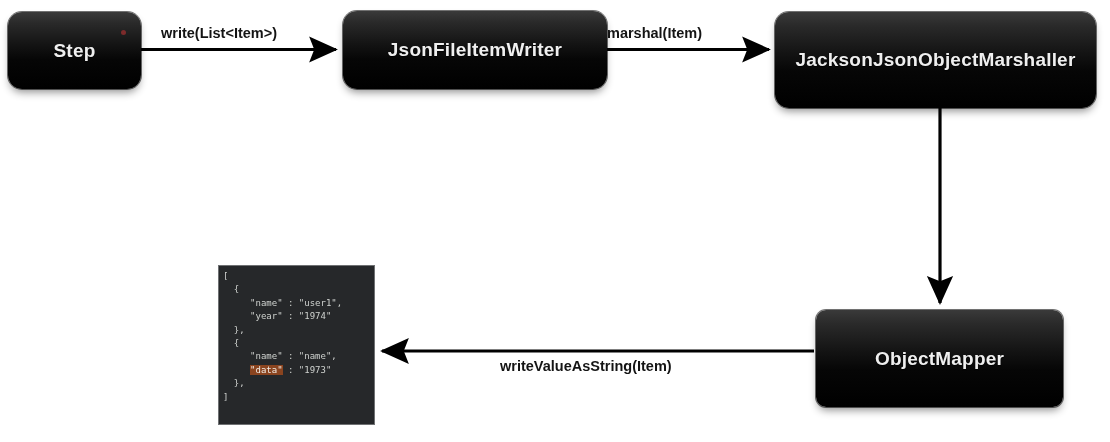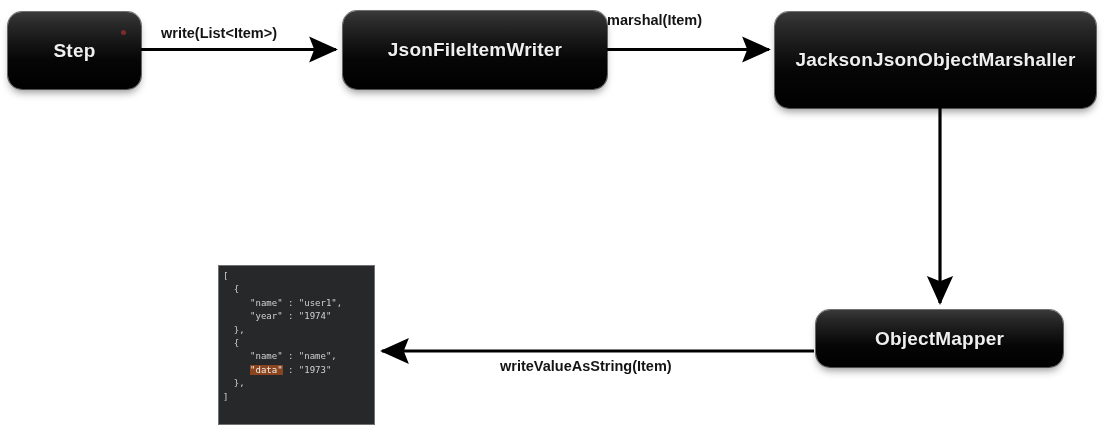--- a/index.html
+++ b/index.html
@@ -33,21 +33,21 @@
 
   #node-step{left:8px;top:12px;width:133px;height:77px;}
   #node-step .node-label{font-size:19px;}
 
   #node-writer{left:343px;top:11px;width:264px;height:78px;}
   #node-writer .node-label{font-size:19px;}
 
   #node-marshaller{left:775px;top:12px;width:321px;height:96px;}
   #node-marshaller .node-label{font-size:19px;}
 
-  #node-objectmapper{left:816px;top:310px;width:247px;height:57px;}
+  #node-objectmapper{left:816px;top:310px;width:247px;height:97px;border-radius:10px;}
   #node-objectmapper .node-label{font-size:19px;}
 
   .red-dot{
     position:absolute;right:15px;top:18px;
     width:5px;height:5px;border-radius:50%;
     background:#7d2b2b;
   }
 
   
   #arrows{position:absolute;left:0;top:0;width:1110px;height:442px;z-index:2;}
@@ -57,21 +57,21 @@
     position:absolute;
     font-family:"Liberation Sans",sans-serif;
     font-weight:bold;
     font-size:14.5px;
     color:#141414;
     white-space:nowrap;
     z-index:4;
     text-align:center;
   }
   #label-write{left:161px;top:25px;}
-  #label-marshal{left:607px;top:12px;}
+  #label-marshal{left:607px;top:25px;}
   #label-writevalue{left:500px;top:358px;}
 
   
   #code-box{
     position:absolute;left:218px;top:265px;width:157px;height:160px;
     background:#26282a;
     border:1px solid #6f7173;
     box-sizing:border-box;
     padding:4px 2px 2px 4px;
     z-index:3;

